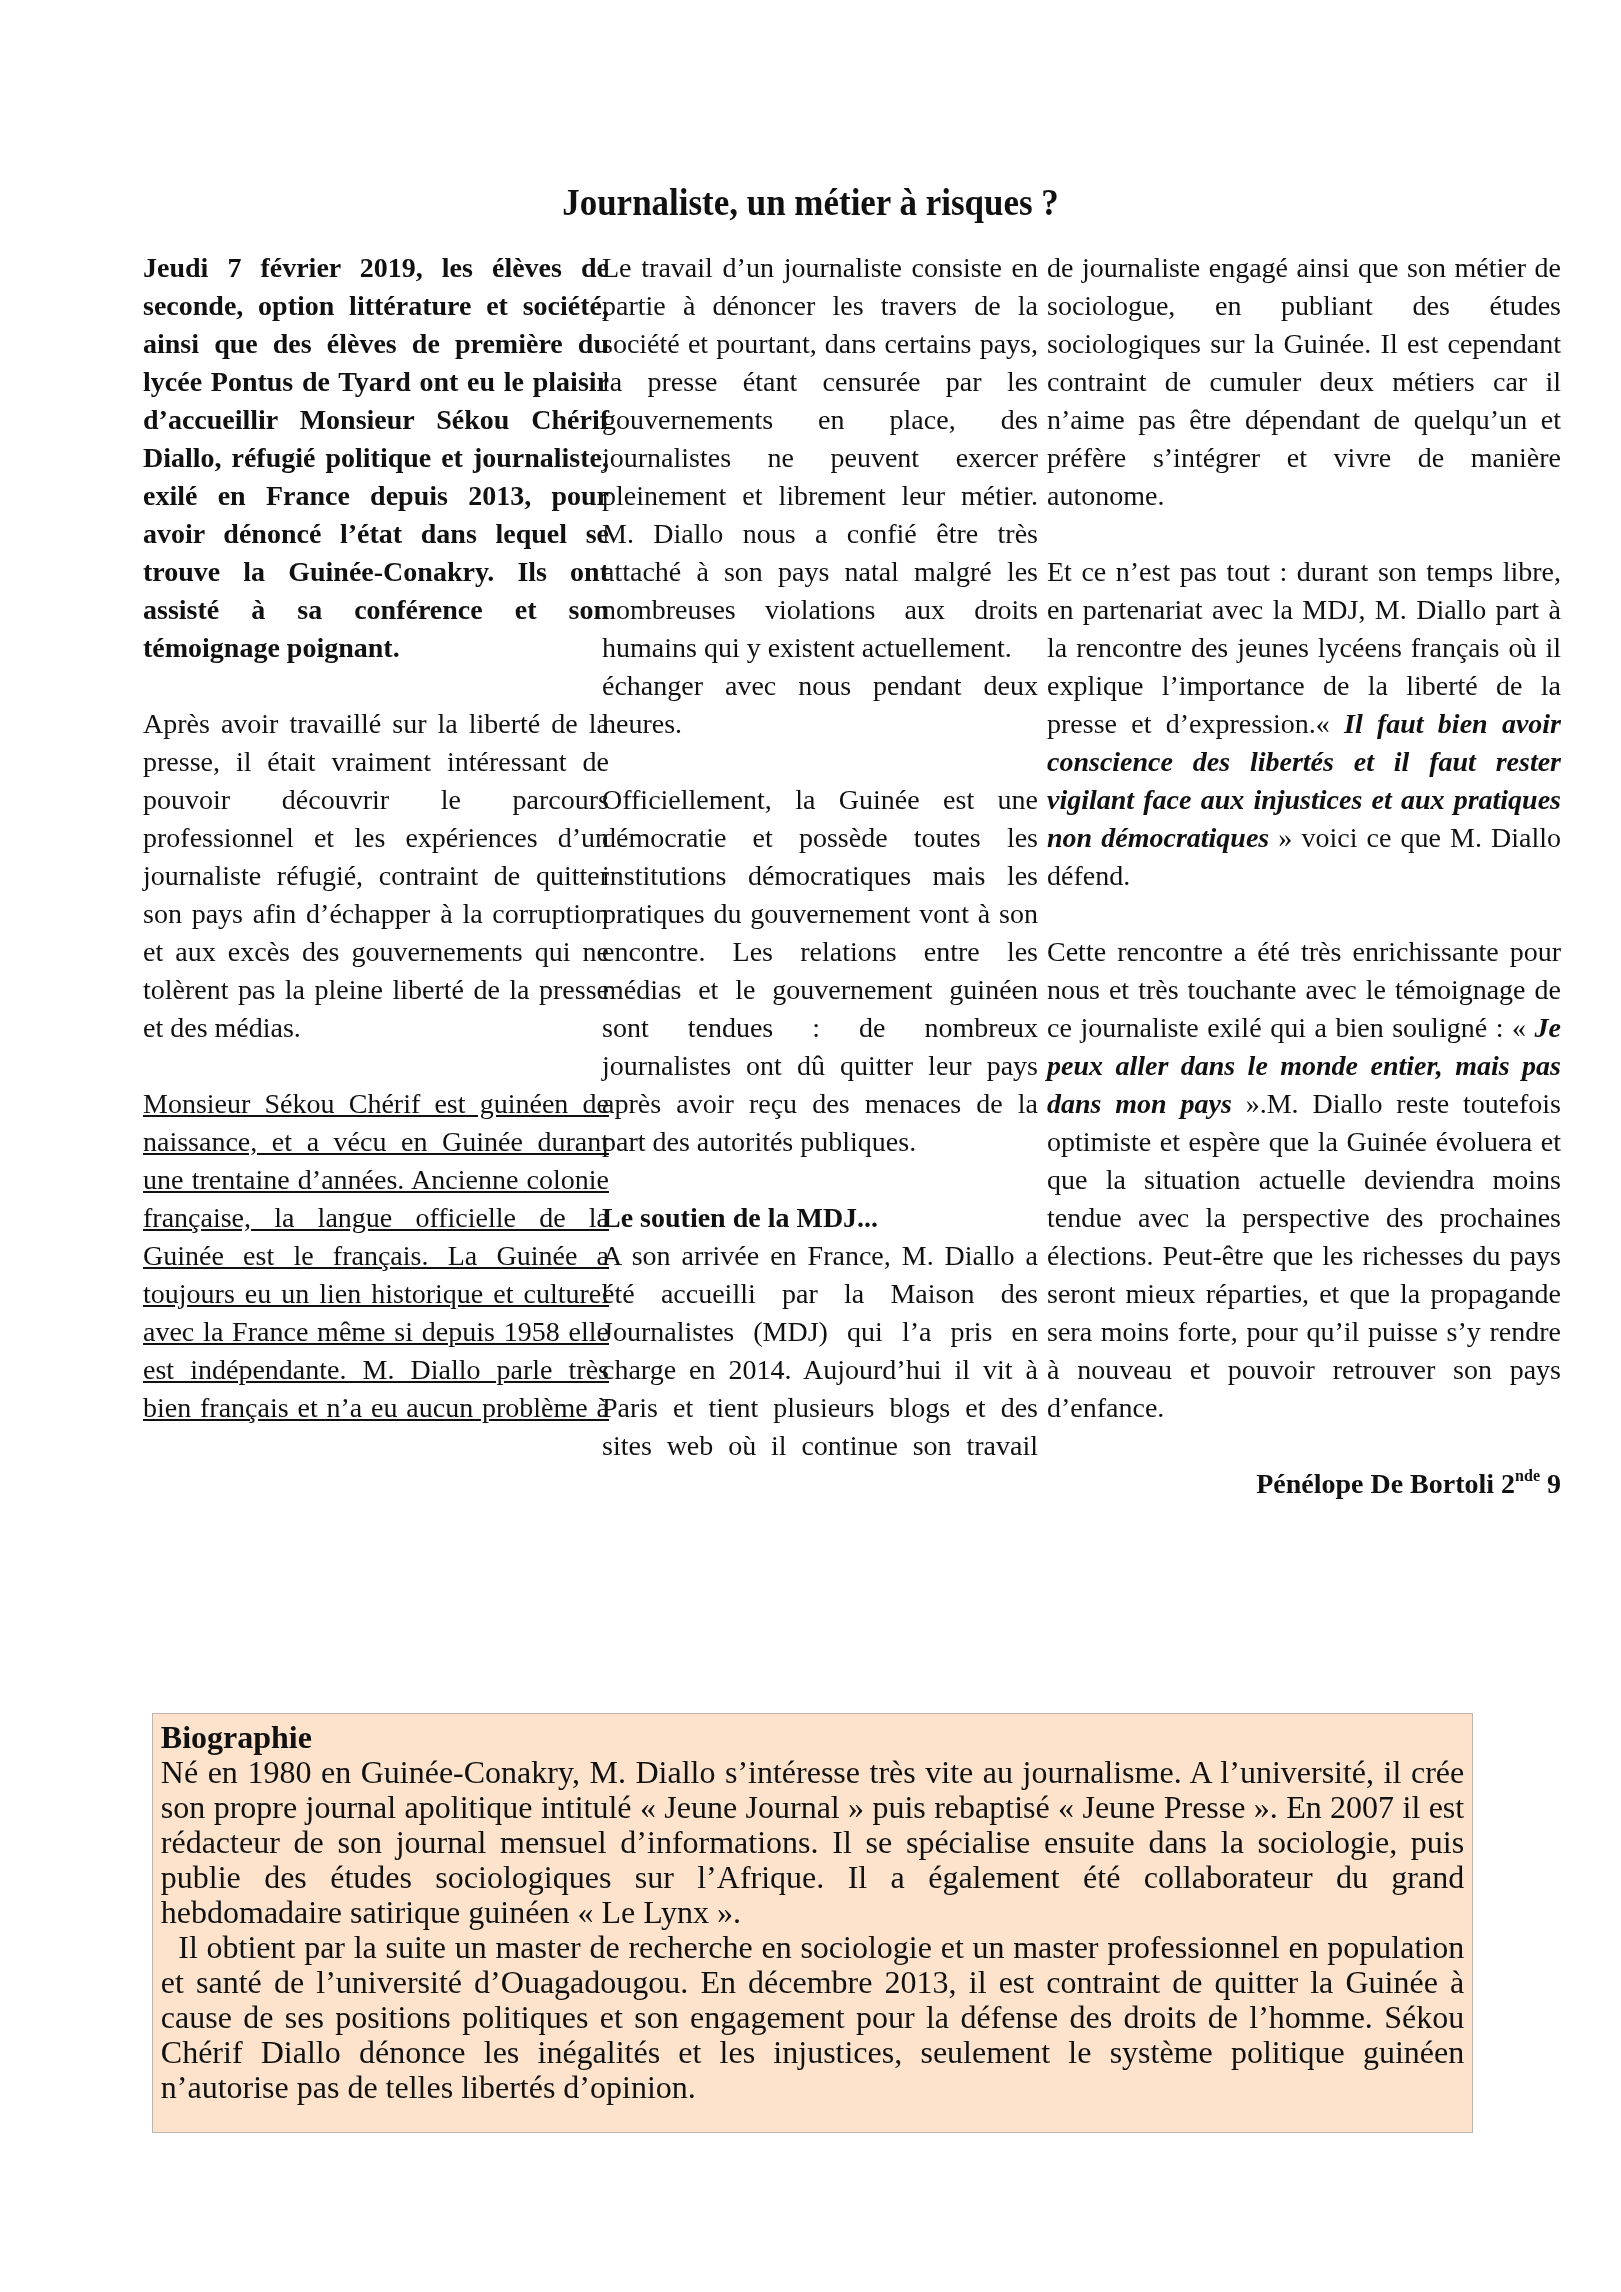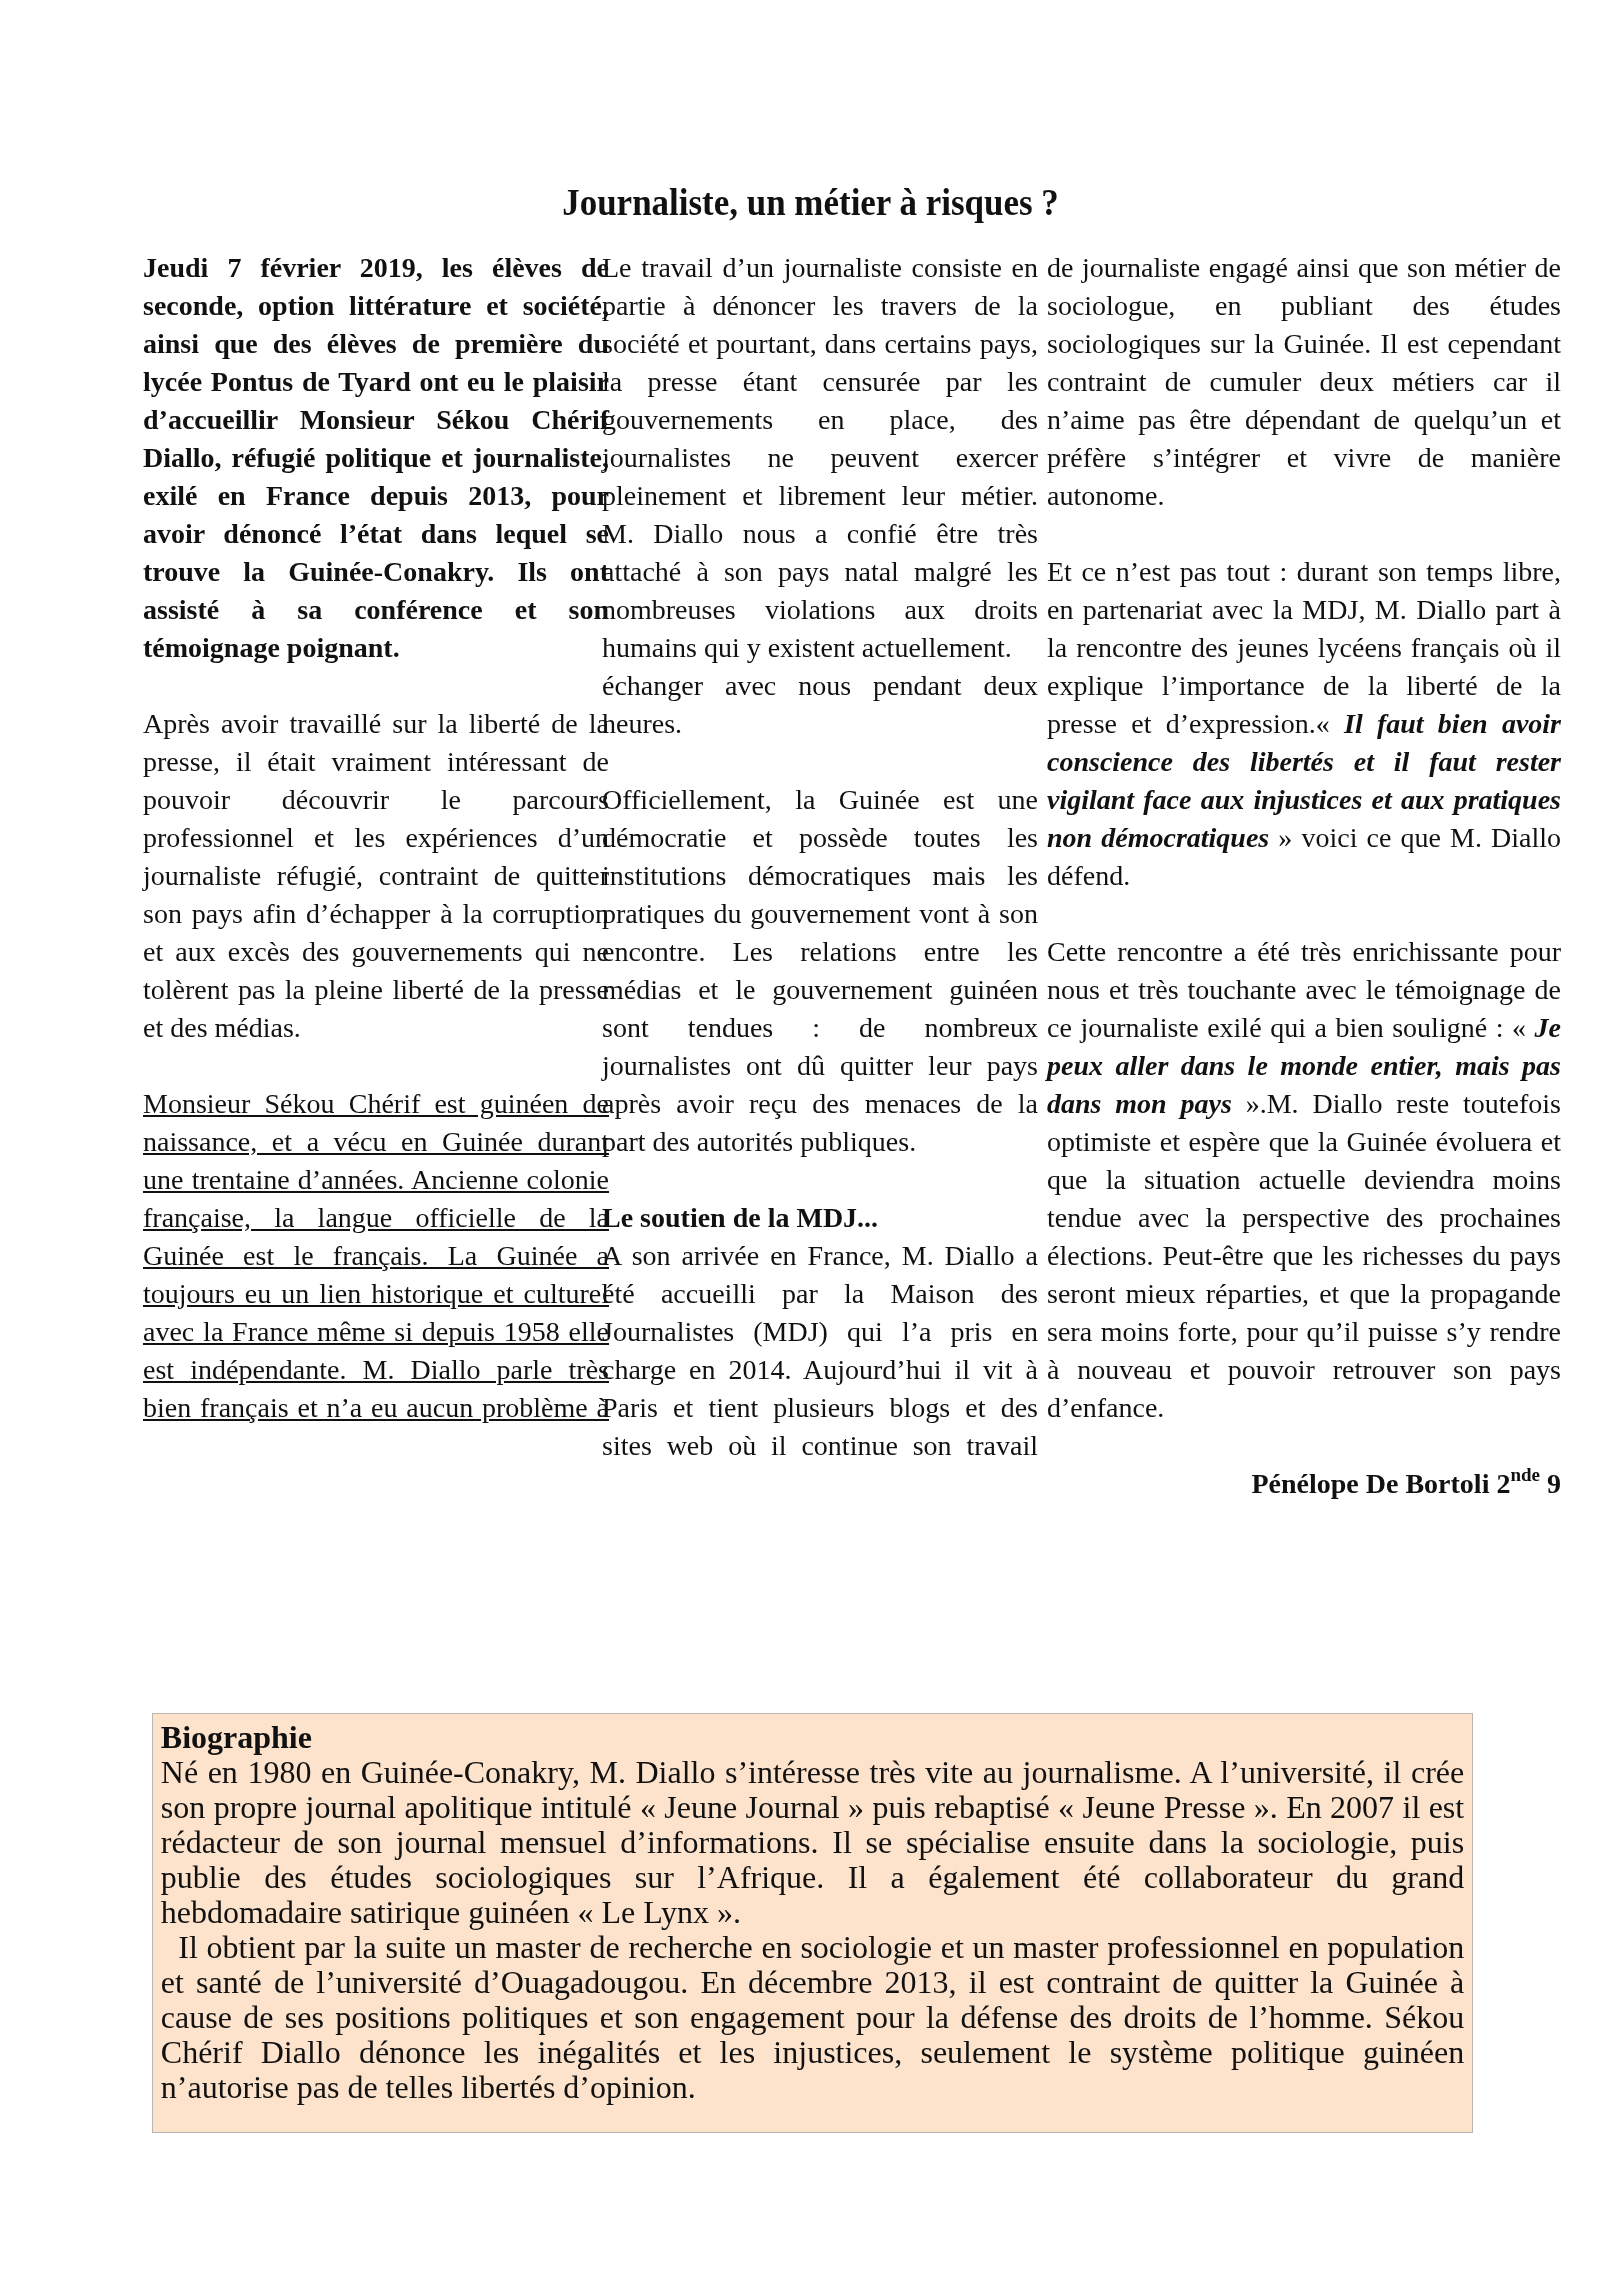--- a/index.html
+++ b/index.html
@@ -33,21 +33,21 @@
     }
     .col p { margin: 0; }
     .col .gap { height: 38px; }
     #col1 { left: 120px; width: 466px; margin-left: 23px; }
     #col2 { left: 602px; width: 436px; }
     #col3 { left: 1047px; width: 514px; }
     .bold { font-weight: bold; }
     .bi { font-weight: bold; font-style: italic; }
     .heading { font-weight: bold; text-align: left; }
     .signature { text-align: right; font-weight: bold; }
-    .signature sup { font-size: 19px; vertical-align: 11.8px; line-height: 0; }
+    .signature sup { font-size: 16px; vertical-align: 11.8px; line-height: 0; }
     .bio {
       position: absolute;
       top: 1713px;
       left: 152px;
       width: 1321px;
       height: 420px;
       box-sizing: border-box;
       background: #fde3cb;
       border: 1.5px solid #bdb5ad;
       padding: 5.9px 7.8px 5.9px 7.8px;

